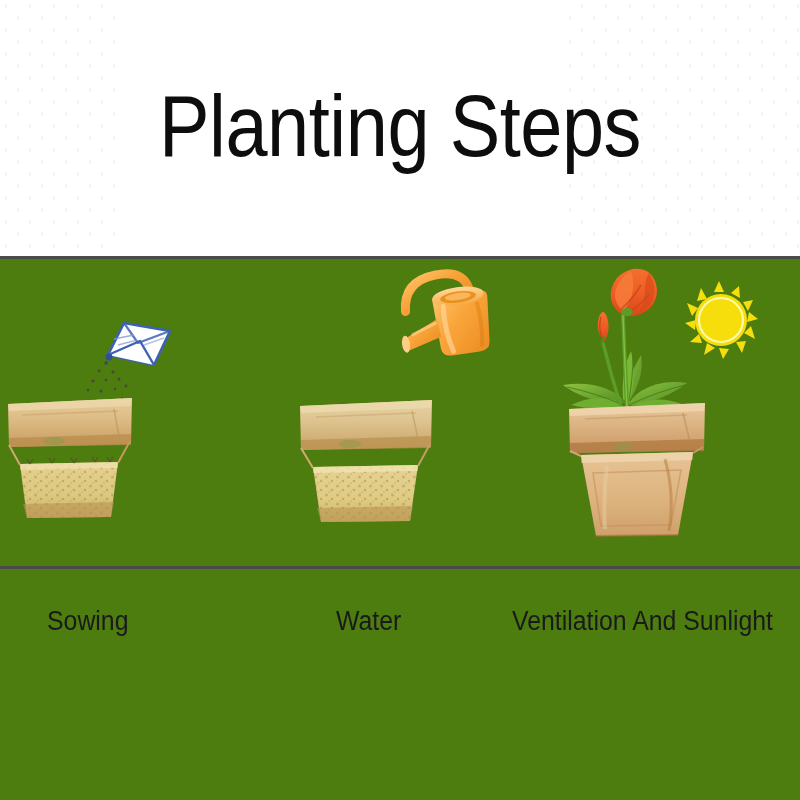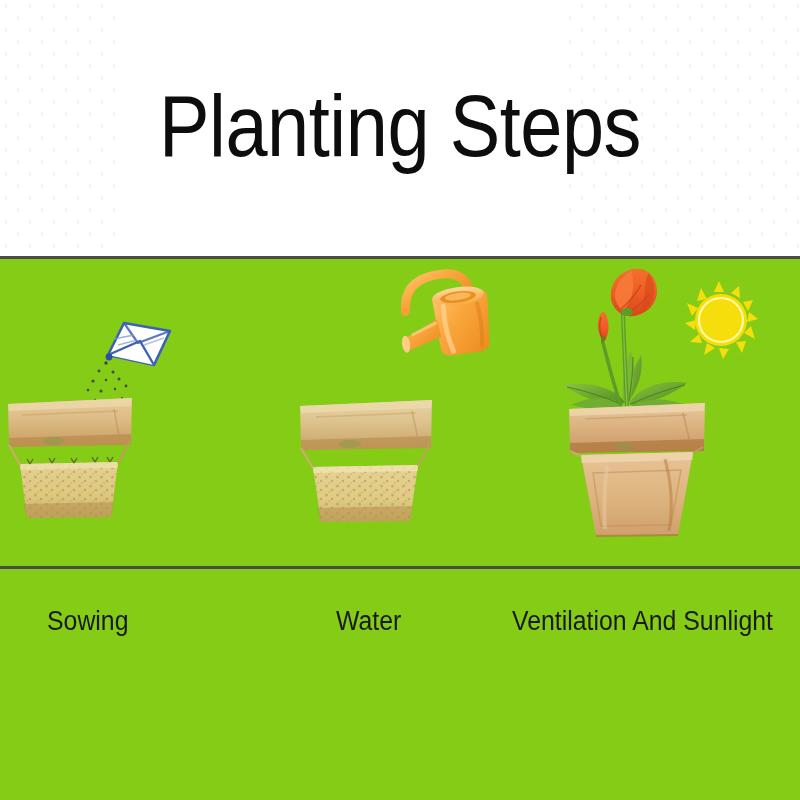--- a/index.html
+++ b/index.html
@@ -4,21 +4,21 @@
 <style>
   html, body {
     margin: 0;
     padding: 0;
     background: #ffffff;
   }
   #page {
     position: relative;
     width: 800px;
     height: 800px;
-    background: #84cc16;
+    background: #4d7c0f;
     overflow: hidden;
     font-family: "Liberation Sans", "DejaVu Sans", sans-serif;
   }
 
   
   .texture-band {
     position: absolute;
     left: 0;
     top: 0;
     width: 800px;

